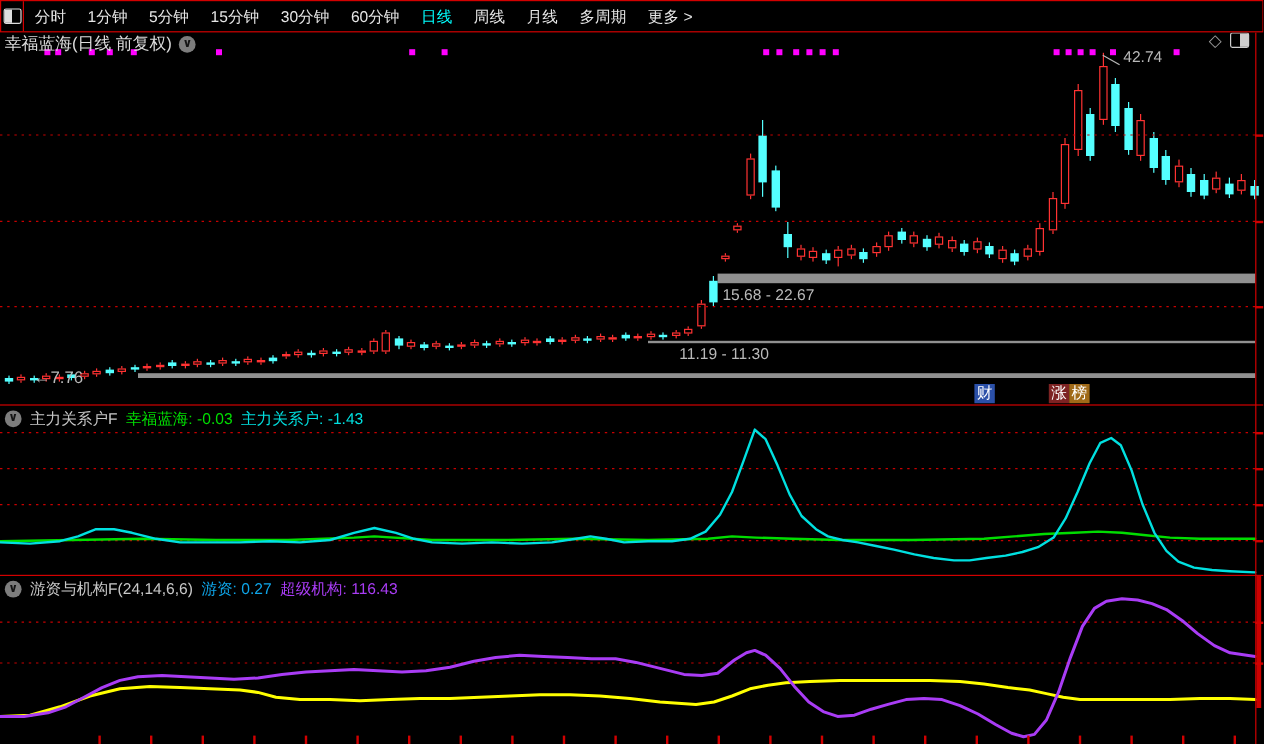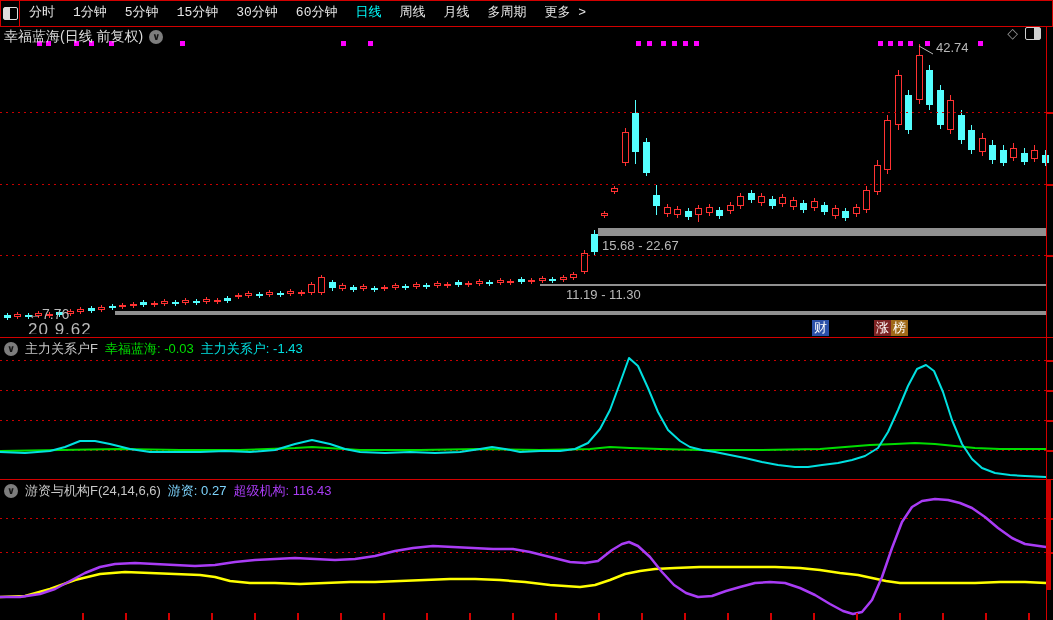--- a/index.html
+++ b/index.html
@@ -4,21 +4,21 @@
 <style>
   html,body{margin:0;padding:0;background:#000;}
   #app{position:relative;width:1053px;height:620px;background:#000;overflow:hidden;
        font-family:"Liberation Sans","DejaVu Sans",sans-serif;}
   
   .topbar{position:absolute;top:0;left:0;width:1051px;height:25px;background:#000;
           border:1px solid #d20000;display:flex;align-items:stretch;z-index:30;}
   .tb-iconcell{width:18px;border-right:1px solid #d20000;display:flex;align-items:center;justify-content:center;}
   .half-sq{display:inline-block;width:13px;height:11px;border:1px solid #ddd;border-radius:2px;
            background:linear-gradient(to right,#ddd 45%,transparent 45%);}
-  .tb-left{display:flex;align-items:flex-start;flex:1 1 auto;font-family:Liberation Mono, monospace;}
+  .tb-left{display:flex;align-items:flex-end;flex:1 1 auto;}
   .tb-left .menu-item{color:#e6e6e6;font-size:13px;padding:0 9px;line-height:24px;cursor:default;white-space:nowrap;}
   .tb-left .menu-item.active{color:#00ffff;}
   .tb-right{display:flex;align-items:stretch;border-left:1px solid #d20000;margin-left:auto;}
   .tb-right .menu-item{color:#e6e6e6;font-size:13px;padding:0 8px;line-height:24px;border-right:1px solid #8f8f8f;white-space:nowrap;}
   .tb-right .menu-item:last-child{border-right:none;}
   
   .title-row{position:absolute;top:28px;left:4px;z-index:20;display:flex;align-items:center;gap:6px;}
   .title-text{color:#dcdcdc;font-size:14px;}
   .chev-circle{display:inline-block;width:14px;height:14px;border-radius:50%;background:#7d7d7d;
                color:#141414;font-size:10px;line-height:13px;text-align:center;font-weight:bold;}
@@ -307,21 +307,20 @@
         <div style="position: absolute; left: 908px; top: 41px; width: 5px; height: 5px; background: rgb(255, 0, 255);"></div>
         <div style="position: absolute; left: 925px; top: 41px; width: 5px; height: 5px; background: rgb(255, 0, 255);"></div>
         <div style="position: absolute; left: 978px; top: 41px; width: 5px; height: 5px; background: rgb(255, 0, 255);"></div>
       </div>
 
     <span class="gray-label" style="left:602px;top:238px;">15.68 - 22.67</span>
     <span class="gray-label" style="left:566px;top:287px;">11.19 - 11.30</span>
     <span class="peak-label">42.74</span>
     <div class="lowtext">
       <div class="l1">←7.76</div>
-      <div class="l2">20   9.62</div>
     </div>
 
     <span class="badge" style="left: 812px; background: rgb(43, 80, 168);">财</span>
     <span class="badge" style="left: 874px; background: rgb(125, 35, 35);">涨</span>
     <span class="badge" style="left: 891px; background: rgb(160, 106, 24);">榜</span>
 
     <div class="sep" style="top:337px;"></div>
     <div class="sep" style="top:479px;"></div>
     <div class="raxis"></div>
     <div class="raxis-bar"></div>
@@ -331,21 +330,21 @@
       <span class="pname">主力关系户F</span>
       <span style="color:#00dd00;">
         <span>幸福蓝海:</span> <span>-0.03</span></span>
       <span style="color:#00e0e0;">
         <span>主力关系户:</span> <span>-1.43</span></span>
     </div>
 
     <div class="phdr" style="top:482px;">
       <span class="chev-circle">∨</span>
       <span class="pname">游资与机构F(24,14,6,6)</span>
-      <span style="color:#7dd3fc;">
+      <span style="color:#0ea5e9;">
         <span>游资:</span> <span>0.27</span></span>
       <span style="color:#a93cf5;">
         <span>超级机构:</span> <span>116.43</span></span>
     </div>
   <svg width="1053" height="620">
         <line x1="0" x2="1046" y1="112.5" y2="112.5" stroke="#c80000" stroke-width="1" stroke-dasharray="2 4"></line>
         <line x1="0" x2="1046" y1="184.5" y2="184.5" stroke="#c80000" stroke-width="1" stroke-dasharray="2 4"></line>
         <line x1="0" x2="1046" y1="255.5" y2="255.5" stroke="#c80000" stroke-width="1" stroke-dasharray="2 4"></line>
         <line x1="0" x2="1046" y1="360.5" y2="360.5" stroke="#c80000" stroke-width="1" stroke-dasharray="2 4"></line>
         <line x1="0" x2="1046" y1="390.5" y2="390.5" stroke="#c80000" stroke-width="1" stroke-dasharray="2 4"></line>

